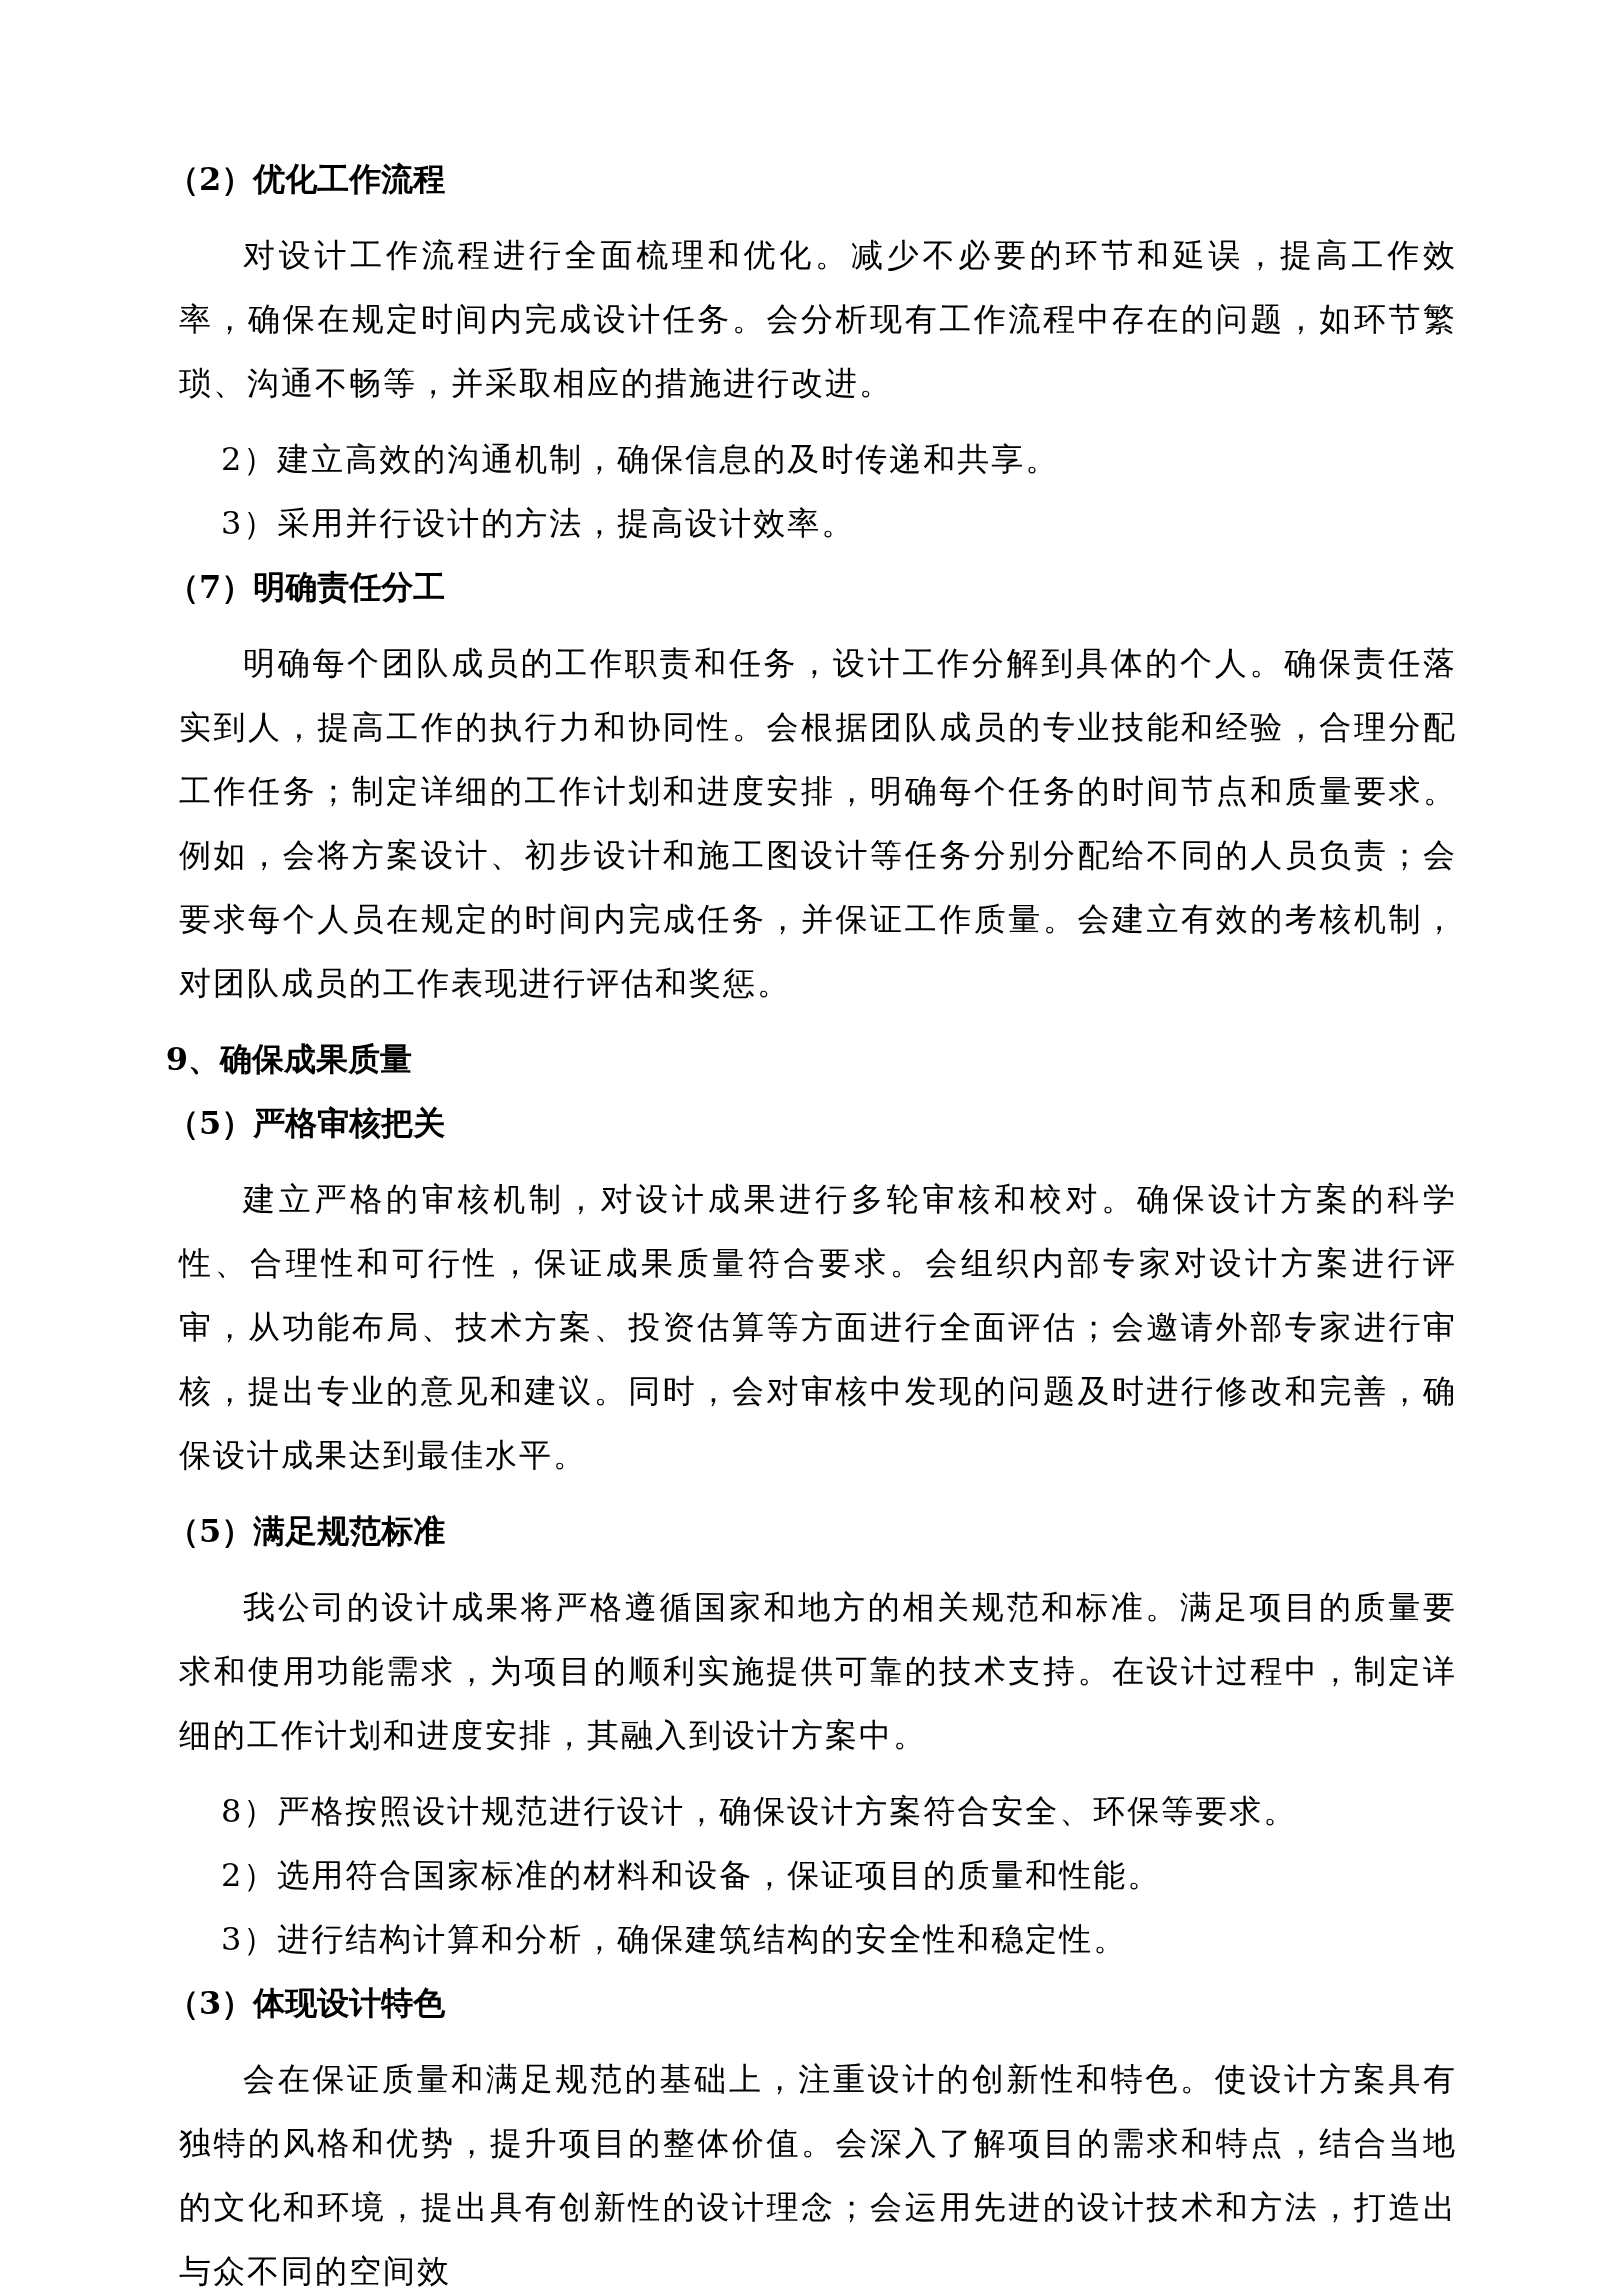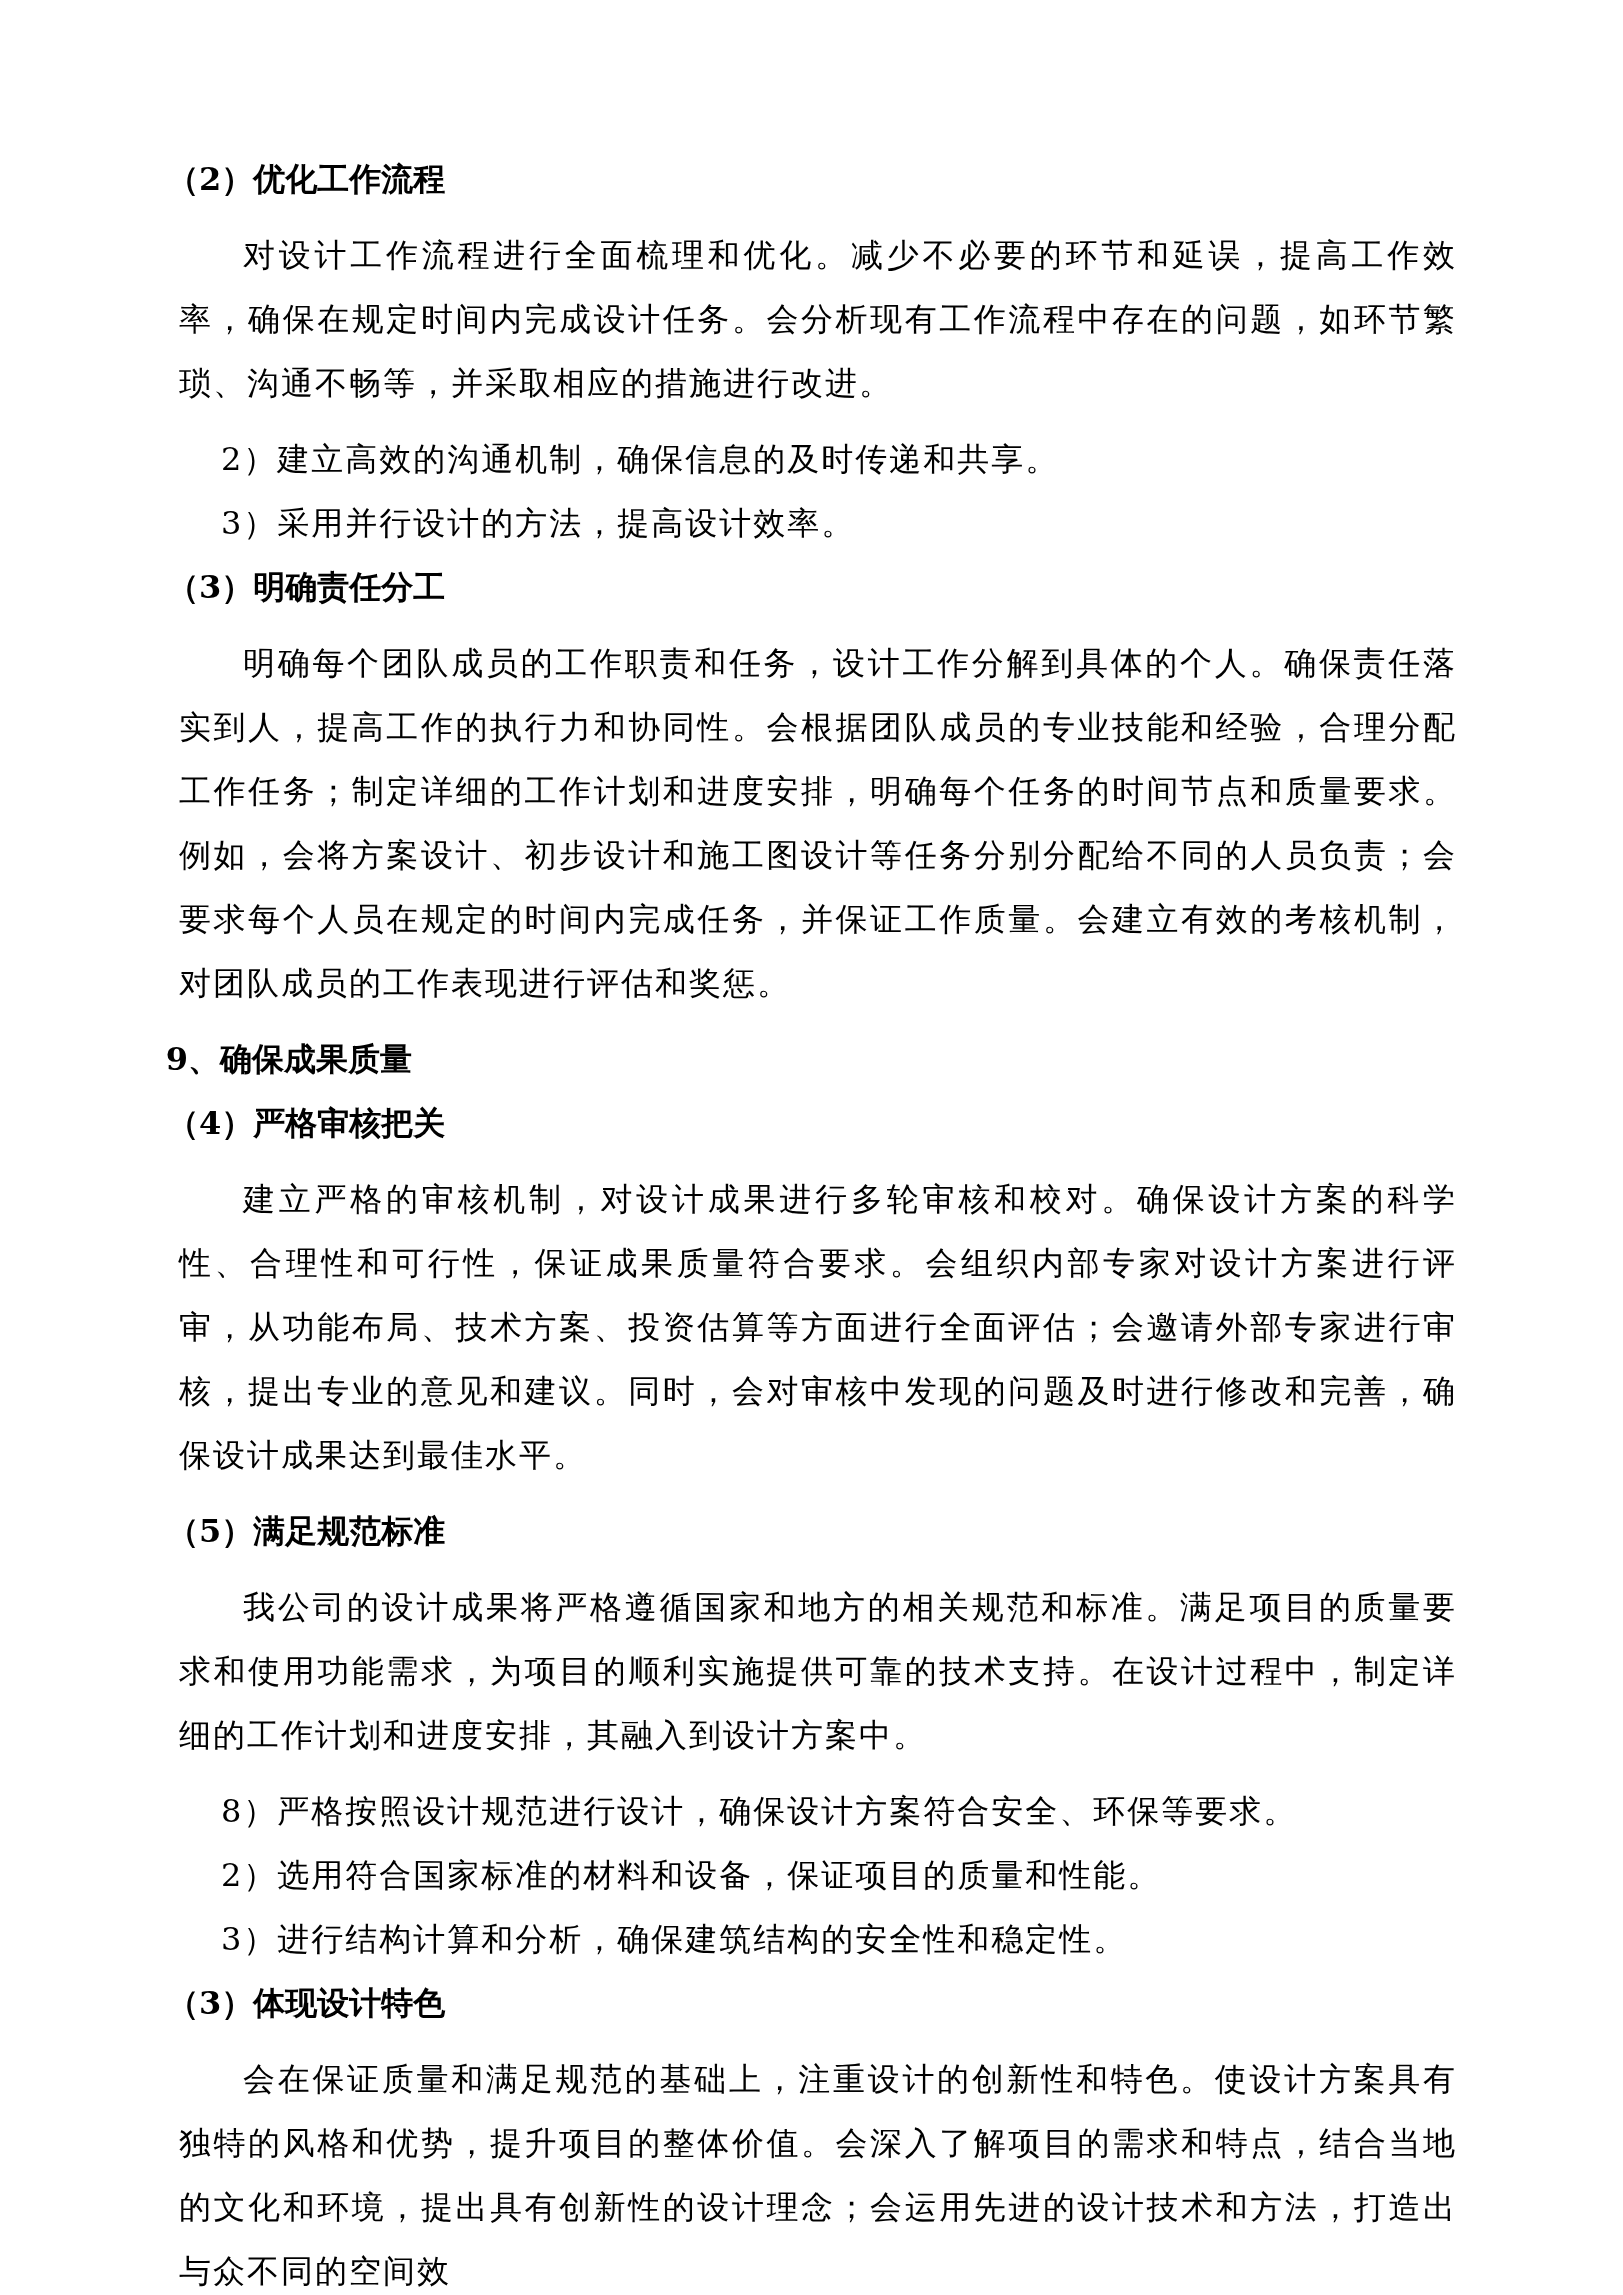--- a/index.html
+++ b/index.html
@@ -30,26 +30,26 @@
 </head>
 <body>
 
 <div class="page">
 
   <p class="h l2">（2）优化工作流程</p>
   <p class="p">对设计工作流程进行全面梳理和优化。减少不必要的环节和延误，提高工作效率，确保在规定时间内完成设计任务。会分析现有工作流程中存在的问题，如环节繁琐、沟通不畅等，并采取相应的措施进行改进。</p>
   <p class="item">2）建立高效的沟通机制，确保信息的及时传递和共享。</p>
   <p class="item">3）采用并行设计的方法，提高设计效率。</p>
 
-  <p class="h l2">（3）明确责任分工</p>
+  <p class="h l2">（7）明确责任分工</p>
   <p class="p">明确每个团队成员的工作职责和任务，设计工作分解到具体的个人。确保责任落实到人，提高工作的执行力和协同性。会根据团队成员的专业技能和经验，合理分配工作任务；制定详细的工作计划和进度安排，明确每个任务的时间节点和质量要求。例如，会将方案设计、初步设计和施工图设计等任务分别分配给不同的人员负责；会要求每个人员在规定的时间内完成任务，并保证工作质量。会建立有效的考核机制，对团队成员的工作表现进行评估和奖惩。</p>
 
   <p class="h l1">9、确保成果质量</p>
 
-  <p class="h l2">（4）严格审核把关</p>
+  <p class="h l2">（5）严格审核把关</p>
   <p class="p">建立严格的审核机制，对设计成果进行多轮审核和校对。确保设计方案的科学性、合理性和可行性，保证成果质量符合要求。会组织内部专家对设计方案进行评审，从功能布局、技术方案、投资估算等方面进行全面评估；会邀请外部专家进行审核，提出专业的意见和建议。同时，会对审核中发现的问题及时进行修改和完善，确保设计成果达到最佳水平。</p>
 
   <p class="h l2">（5）满足规范标准</p>
   <p class="p">我公司的设计成果将严格遵循国家和地方的相关规范和标准。满足项目的质量要求和使用功能需求，为项目的顺利实施提供可靠的技术支持。在设计过程中，制定详细的工作计划和进度安排，其融入到设计方案中。</p>
   <p class="item">8）严格按照设计规范进行设计，确保设计方案符合安全、环保等要求。</p>
   <p class="item">2）选用符合国家标准的材料和设备，保证项目的质量和性能。</p>
   <p class="item">3）进行结构计算和分析，确保建筑结构的安全性和稳定性。</p>
 
   <p class="h l2">（3）体现设计特色</p>
   <p class="p">会在保证质量和满足规范的基础上，注重设计的创新性和特色。使设计方案具有独特的风格和优势，提升项目的整体价值。会深入了解项目的需求和特点，结合当地的文化和环境，提出具有创新性的设计理念；会运用先进的设计技术和方法，打造出与众不同的空间效</p>

